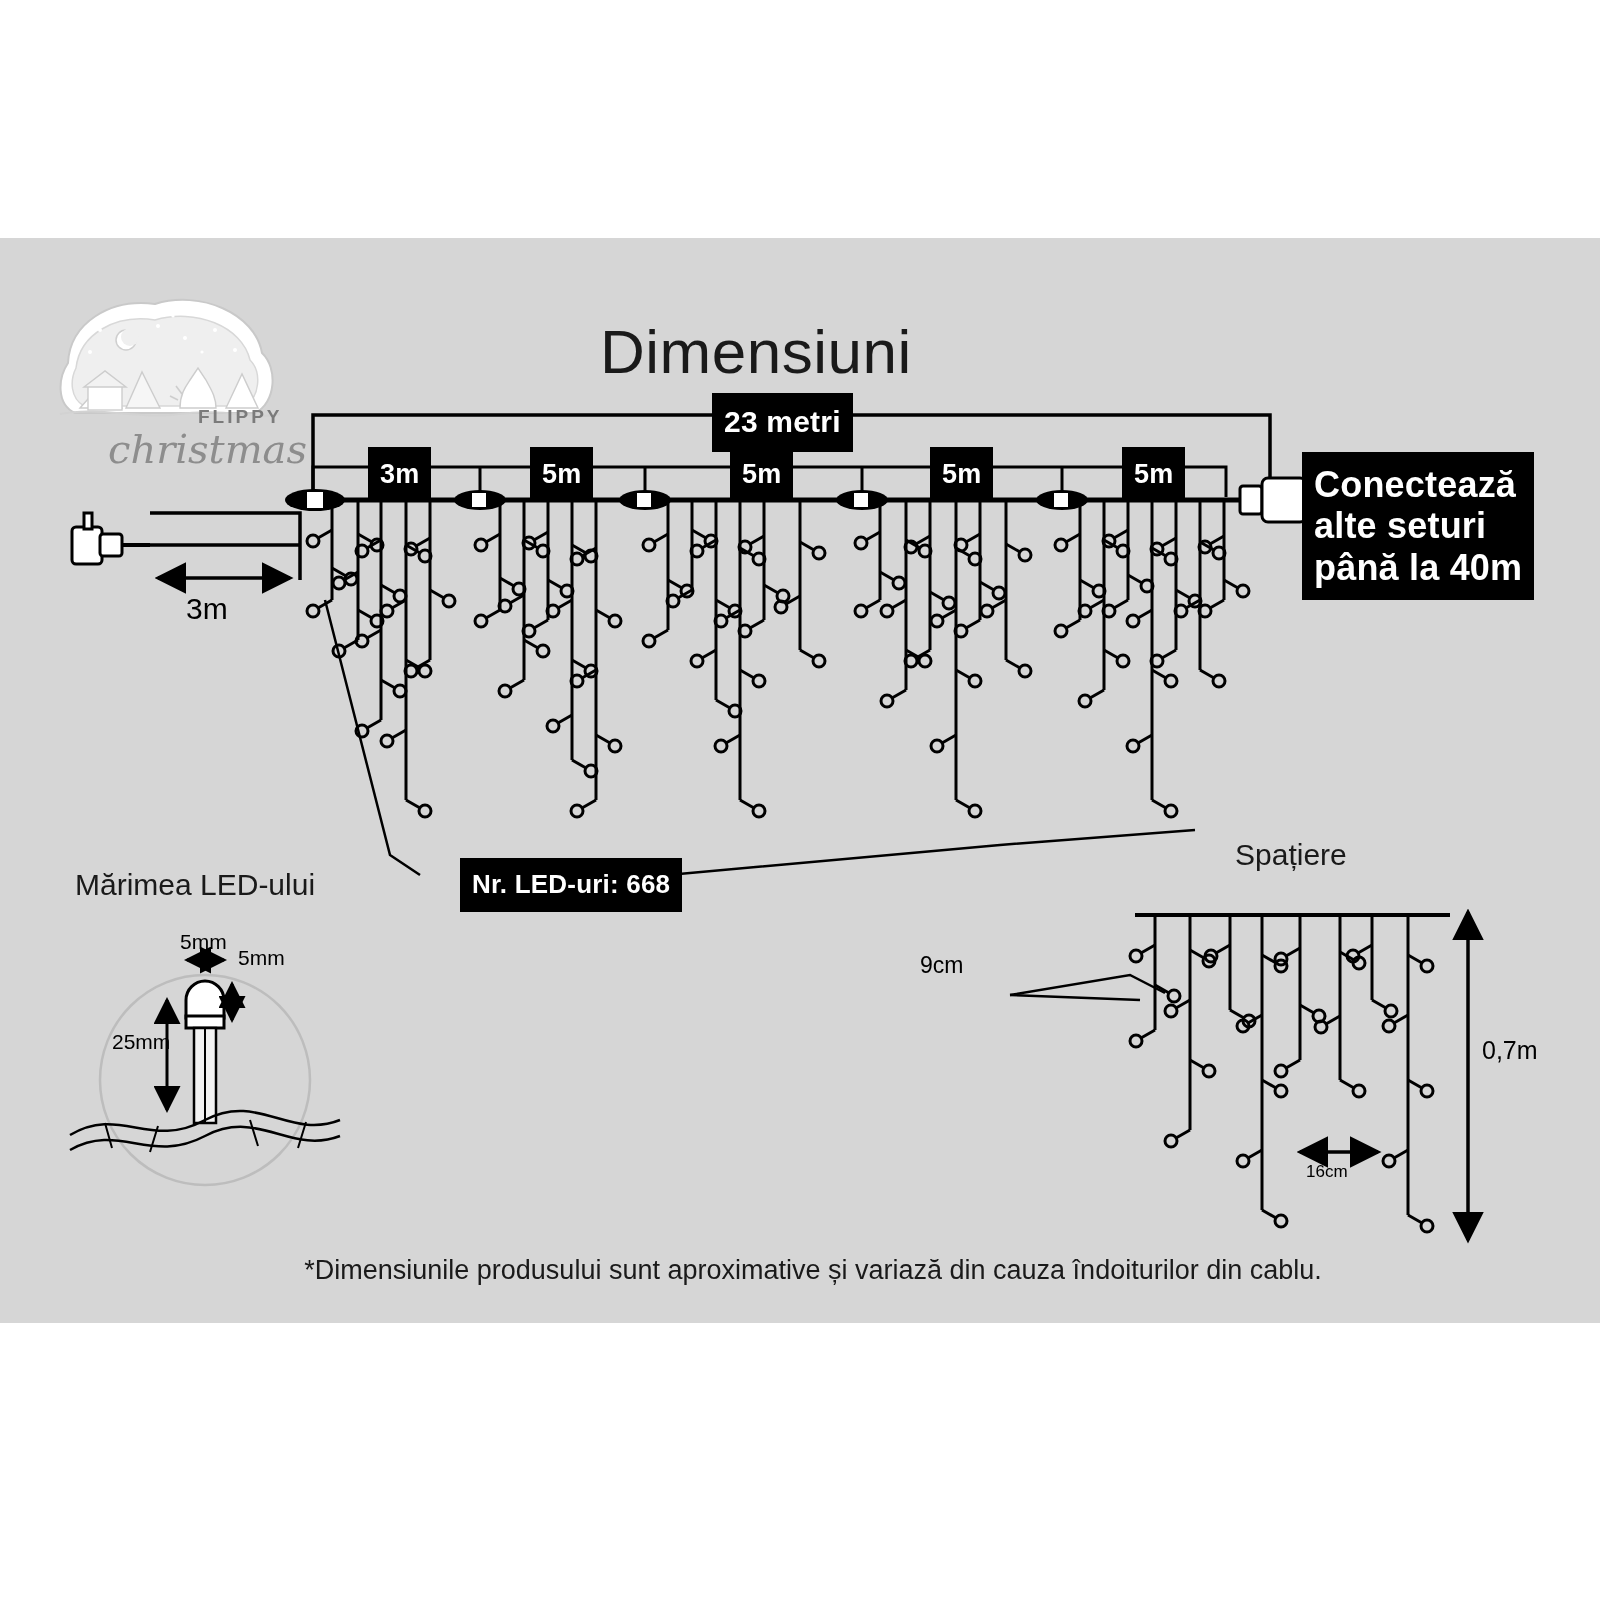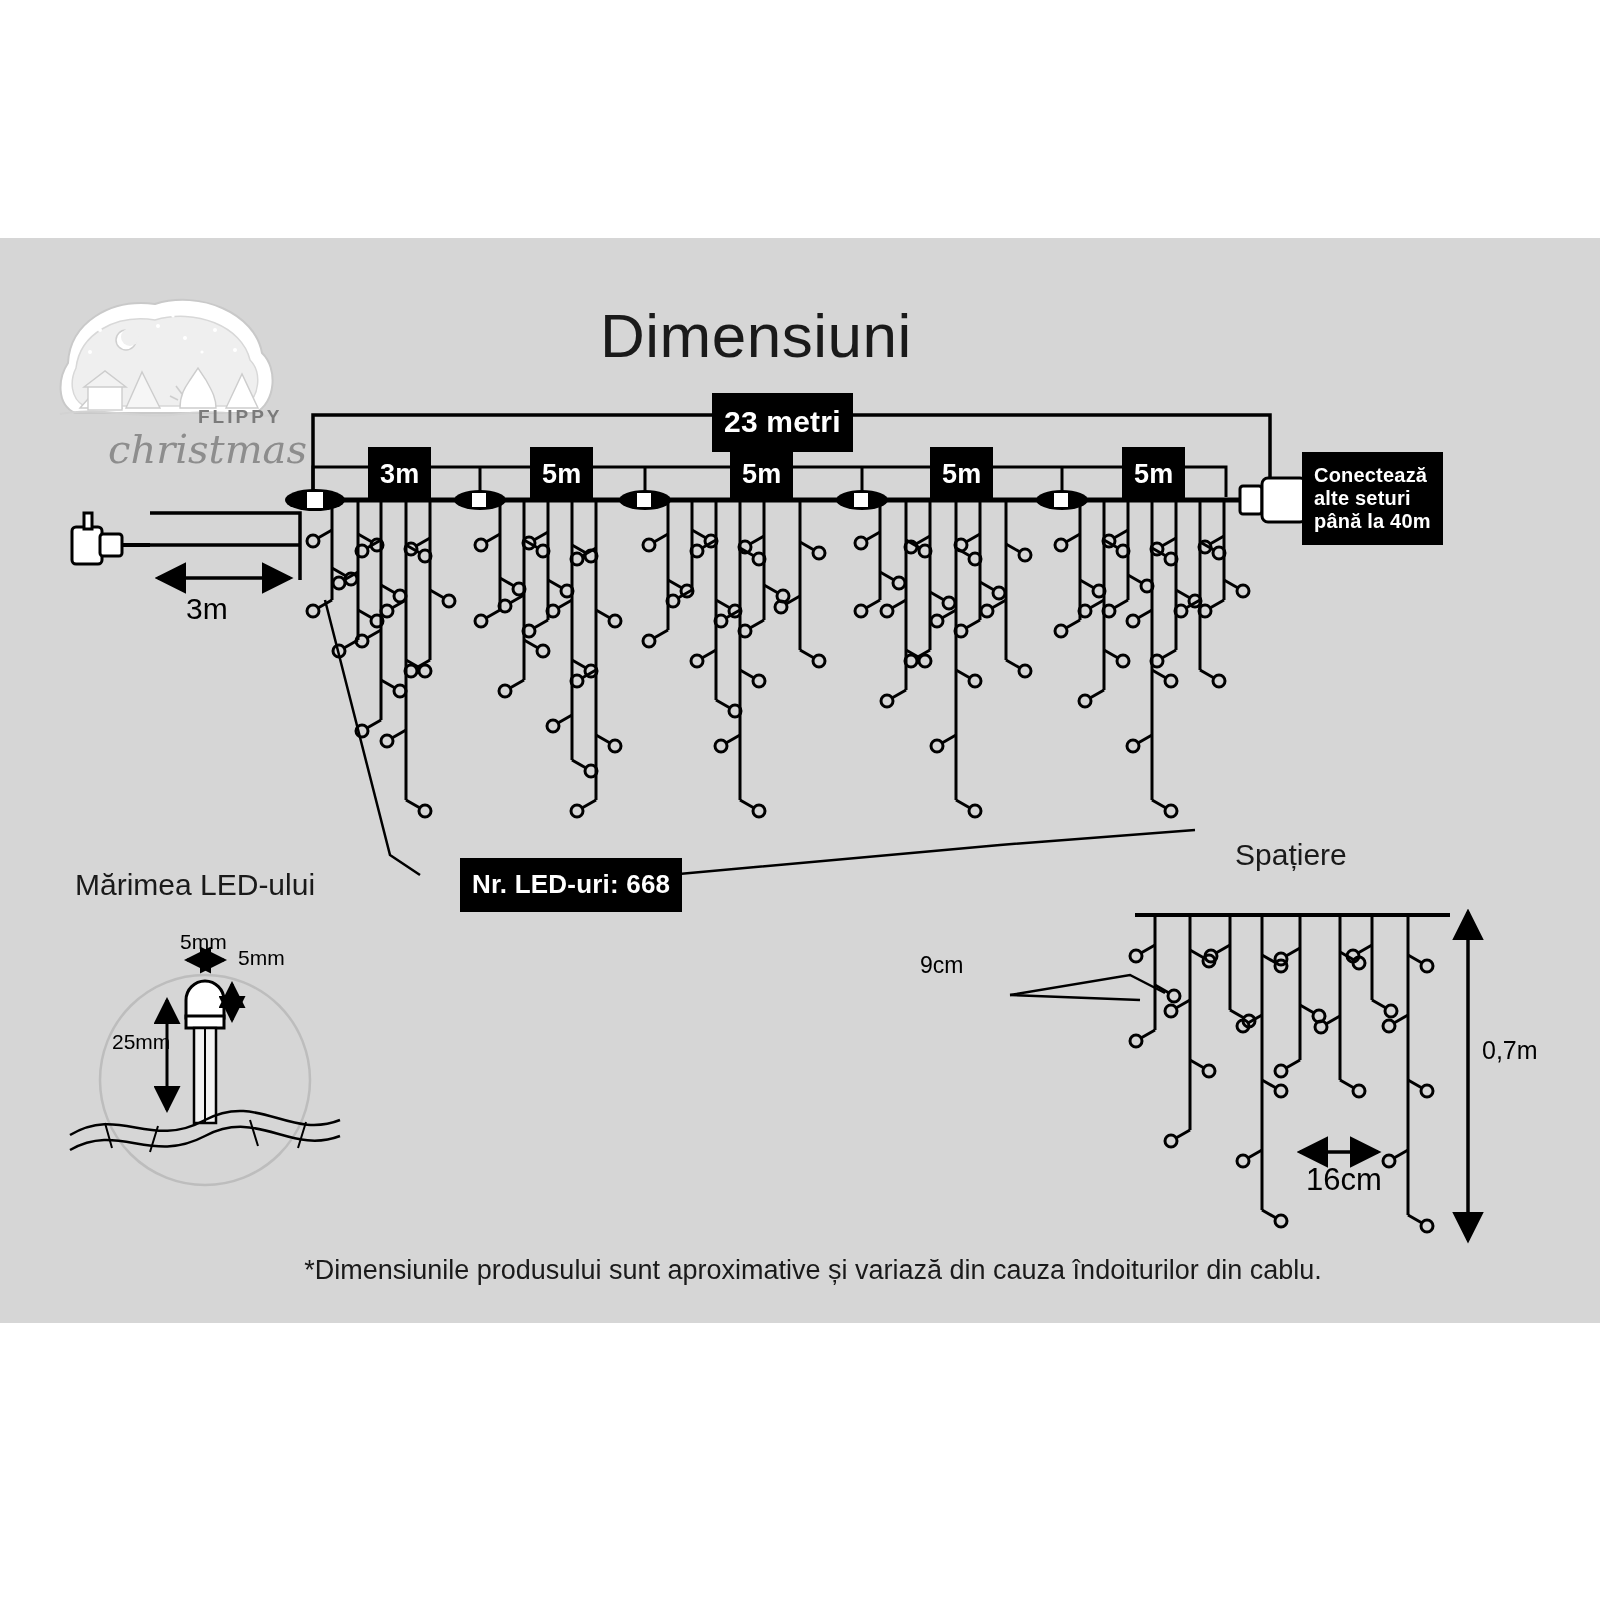--- a/index.html
+++ b/index.html
@@ -131,21 +131,21 @@
         <path d="M54 119 L75 103 L96 119 Z" fill="#f2f2f2" stroke="#cdcdcd" stroke-width="1.4"></path>
         <path d="M150 140 C150 126, 156 118, 160 112 L168 100 L176 112 C180 120, 186 128, 186 140 Z" fill="#ffffff" stroke="#cdcdcd" stroke-width="1.4"></path>
         <path d="M152 126 L146 118 M148 132 L140 128" stroke="#cdcdcd" stroke-width="1.6" fill="none"></path>
         <path d="M30 146 C70 138, 110 152, 150 146 C190 140, 230 152, 250 146" stroke="#d2d2d2" stroke-width="2" fill="none"></path>
       </g>
     </svg>
     <div class="logo-txt1">FLIPPY</div>
     <div class="logo-txt2">christmas</div>
   </div>
 
-  <div class="title" style="left:600px; top:300px;">Dimensiuni</div>
+  <div class="title" style="left:600px; top:316px;">Dimensiuni</div>
 
   <svg class="layer">
     <defs>
       <marker id="arrHead" markerWidth="9" markerHeight="9" refX="8" refY="4.5" orient="auto">
         <path d="M0,0 L9,4.5 L0,9 z" fill="#000"></path>
       </marker>
       <marker id="arrTail" markerWidth="9" markerHeight="9" refX="1" refY="4.5" orient="auto">
         <path d="M9,0 L0,4.5 L9,9 z" fill="#000"></path>
       </marker>
     </defs>
@@ -587,31 +587,31 @@
   <div class="lbl" style="left:712px; top:393px; font-size:30px;">23 metri</div>
 
   <div class="lbl" style="left:368px; top:447px; font-size:27px;">3m</div>
   <div class="lbl" style="left:530px; top:447px; font-size:27px;">5m</div>
   <div class="lbl" style="left:730px; top:447px; font-size:27px;">5m</div>
   <div class="lbl" style="left:930px; top:447px; font-size:27px;">5m</div>
   <div class="lbl" style="left:1122px; top:447px; font-size:27px;">5m</div>
 
   <div class="plain" style="left:186px; top:592px; font-size:30px;">3m</div>
 
-  <div class="lbl" style="left:1302px; top:452px; font-size:20px;">Conectează
+  <div class="lbl" style="left:1302px; top:452px; font-size:36px;">Conectează
 alte seturi
 până la 40m</div>
 
   <div class="lbl" style="left:420px; top:858px; font-size:26px;margin-left:40px;">Nr. LED-uri: 668</div>
 
   <div class="sub-title" style="left:75px; top:868px;">Mărimea LED-ului</div>
   <div class="plain" style="left:180px; top:930px; font-size:21px;">5mm</div>
   <div class="plain" style="left:238px; top:946px; font-size:21px;">5mm</div>
   <div class="plain" style="left:112px; top:1030px; font-size:21px;">25mm</div>
 
   <div class="sub-title" style="left:1235px; top:838px;">Spațiere</div>
   <div class="plain" style="left:920px; top:952px; font-size:23px;">9cm</div>
-  <div class="plain" style="left:1306px; top:1162px; font-size:31px;">16cm</div>
+  <div class="plain" style="left:1306px; top:1162px; font-size:17px;">16cm</div>
   <div class="plain" style="left:1482px; top:1036px; font-size:25px;">0,7m</div>
 
   <div class="footnote" style="top:1255px;">*Dimensiunile produsului sunt aproximative și variază din cauza îndoiturilor din cablu.</div>
 
 </div>
 
 </body></html>

